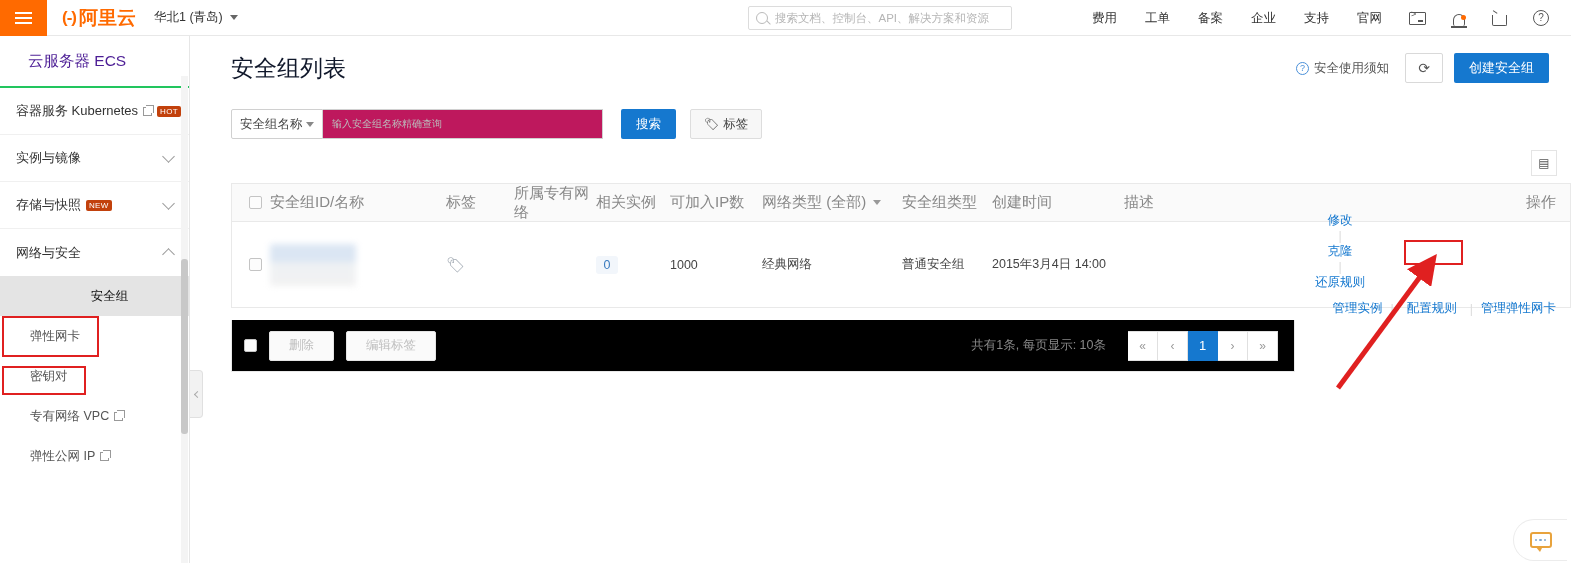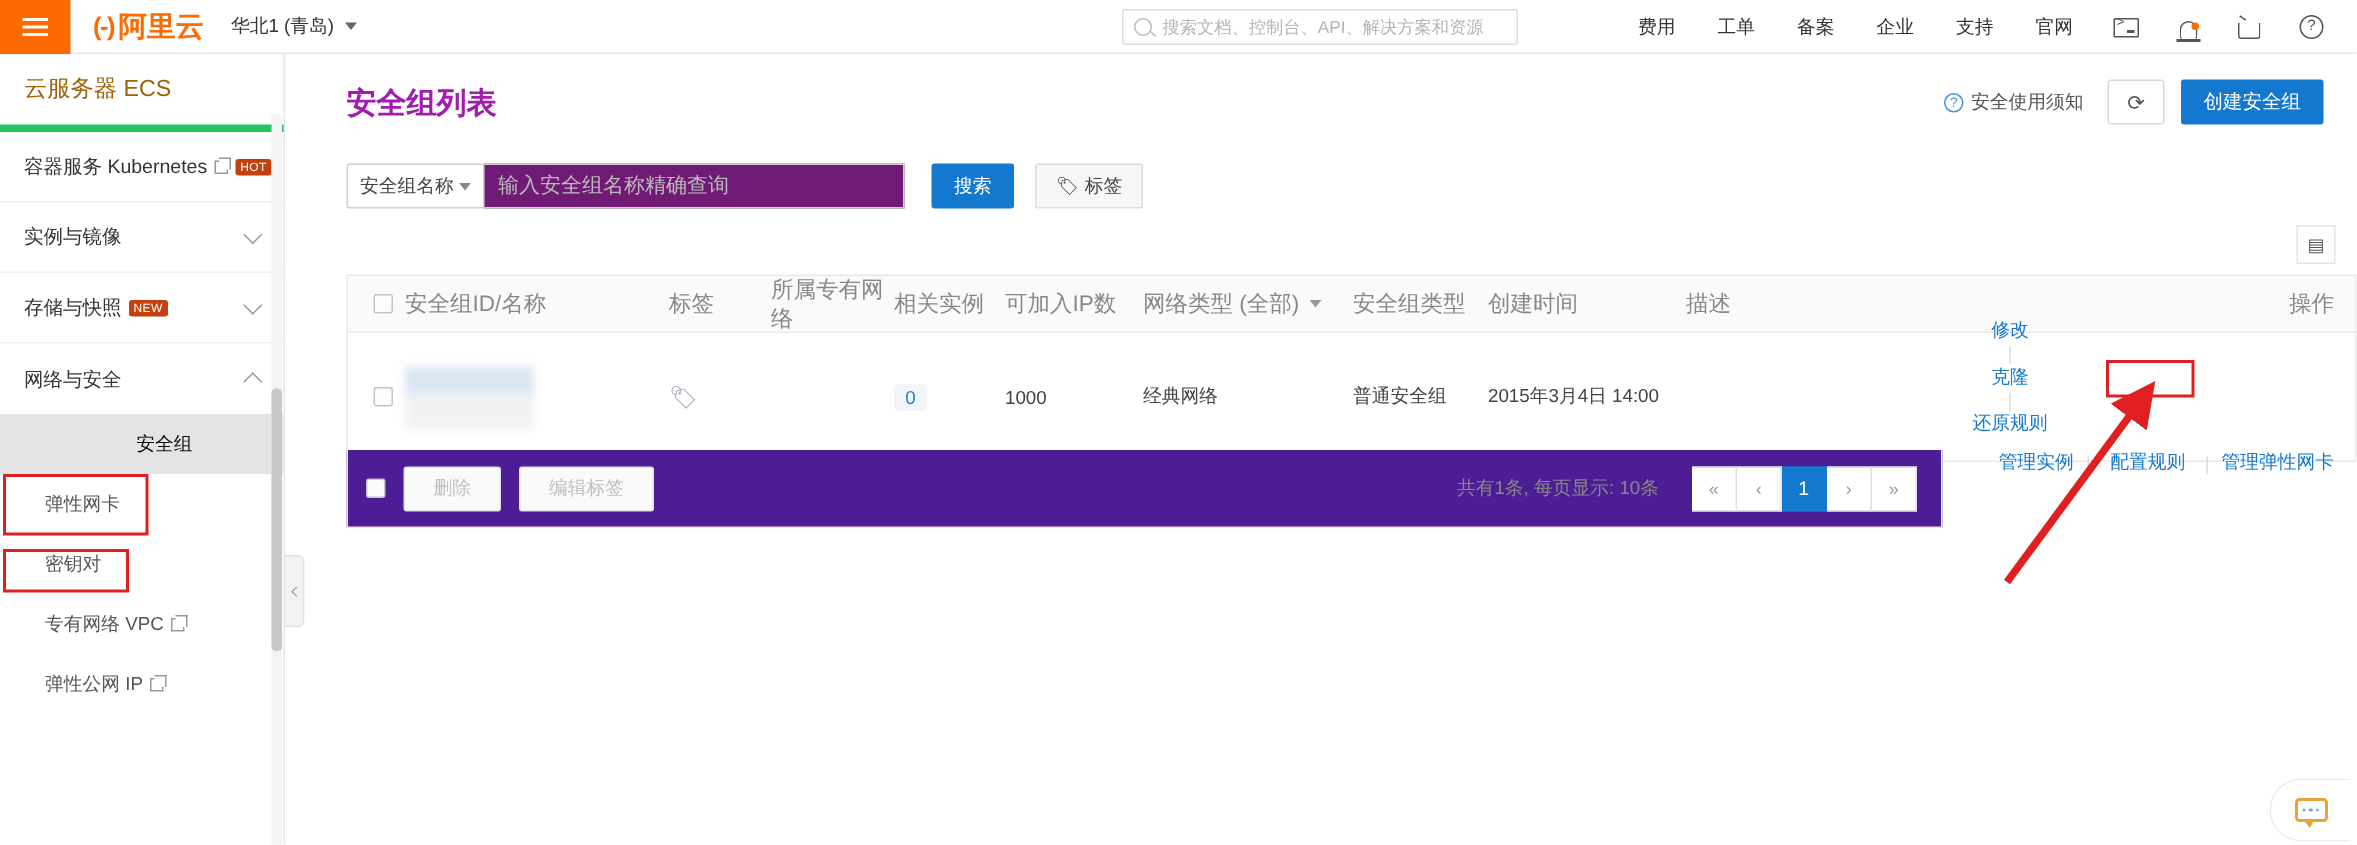--- a/index.html
+++ b/index.html
@@ -102,22 +102,22 @@
     width: 16px; height: 16px; border: 1.4px solid #555; border-radius: 50%;
     font-size: 10px; text-align: center; line-height: 14px; color: #555;
   }
 
   
   #sidebar {
     position: absolute; top: 36px; left: 0; width: 190px; height: 527px;
     background: #fff; border-right: 1px solid #e6e6e6;
   }
   #sb-title {
-    height: 52px; display: flex; align-items: center; padding-left: 16px;
-    font-size: 15.5px; color: #a16207; border-bottom: 5px solid #22c55e;
+    height: 52px; display: flex; align-items: center; padding-left: 28px;
+    font-size: 15.5px; color: #4c1d95; border-bottom: 2px solid #22c55e;
   }
   .sb-item {
     height: 47px; display: flex; align-items: center; padding: 0 16px;
     font-size: 13px; color: #333; border-bottom: 1px solid #f0f0f0;
     cursor: pointer; position: relative;
   }
   .sb-item .lbl { flex: 1; white-space: nowrap; }
   .sb-sub {
     height: 40px; display: flex; align-items: center; padding-left: 30px;
     font-size: 12.5px; color: #555; cursor: pointer; white-space: nowrap;
@@ -166,21 +166,21 @@
   }
 
   
   #main {
     position: absolute; top: 36px; left: 191px; width: 1380px; height: 527px;
     background: #fff; overflow: hidden;
   }
   #page-head {
     height: 64px; display: flex; align-items: center; padding: 0 22px 0 40px;
   }
-  #page-title { font-size: 20px; color: #a21caf; font-weight: bold; }
+  #page-title { font-size: 23px; color: #0f172a; font-weight: normal; }
   #head-right { margin-left: auto; display: flex; align-items: center; }
   #notice-link {
     font-size: 12.5px; color: #555; display: flex; align-items: center;
     cursor: pointer; margin-right: 16px;
   }
   #notice-link .qm {
     width: 13px; height: 13px; border: 1px solid #4a90d9; border-radius: 50%;
     font-size: 9px; color: #4a90d9; text-align: center; line-height: 11px;
     margin-right: 5px;
   }
@@ -204,22 +204,22 @@
     display: flex; align-items: center; padding: 0 8px; font-size: 12.5px;
     color: #444; border-radius: 2px 0 0 2px; cursor: pointer;
     justify-content: space-between;
   }
   #fb-select .ar {
     border-left: 4px solid transparent; border-right: 4px solid transparent;
     border-top: 5px solid #888;
   }
   #fb-input {
     width: 280px; height: 30px; border: 1px solid #d0d0d0; border-left: none;
-    background: #701a75; display: flex; align-items: center; padding: 0 9px;
-    font-size: 14px; color: #bbb; cursor: text;
+    background: #be185d; display: flex; align-items: center; padding: 0 9px;
+    font-size: 10px; color: #bbb; cursor: text;
   }
   #fb-search {
     width: 55px; height: 30px; background: #1578cf; color: #fff;
     font-size: 12.5px; display: flex; align-items: center; justify-content: center;
     cursor: pointer; border-radius: 2px; margin-left: 18px;
   }
   #fb-tag {
     height: 30px; padding: 0 13px; background: #f7f7f7; border: 1px solid #ddd;
     border-radius: 2px; margin-left: 14px; font-size: 12.5px; color: #444;
     display: flex; align-items: center; cursor: pointer; gap: 4px;
@@ -276,22 +276,22 @@
     border-radius: 3px; color: #3a7bbf; text-align: center; font-size: 12.5px;
     cursor: pointer;
   }
   .oplink { color: #1578cf; cursor: pointer; white-space: nowrap; }
   .opsep { color: #ddd; margin: 0 8px; }
   .oprow { display: flex; justify-content: flex-end; align-items: center; }
   #oprow1 { margin-bottom: 9px; flex-direction: column; }
 
   
   #tfoot {
-    position: absolute; left: 40px; top: 264px; width: 1064px; height: 52px;
-    border: 1px solid #e9e9e9; border-top: none; background: #4c1d95;
+    position: absolute; left: 40px; top: 284px; width: 1064px; height: 52px;
+    border: 1px solid #e9e9e9; border-top: none; background: #000000;
     display: flex; align-items: center; padding-left: 12px;
   }
   .gbtn {
     height: 30px; padding: 0 19px; border: 1px solid #e4e4e4; background: #fafafa;
     color: #bfbfbf; font-size: 12.5px; display: flex; align-items: center;
     justify-content: center; border-radius: 2px; margin-left: 12px; cursor: default;
   }
   #pager { margin-left: auto; display: flex; align-items: center; padding-right: 16px; }
   #pg-info { font-size: 12.5px; color: #888; margin-right: 22px; white-space: nowrap; }
   .pgbtn {

